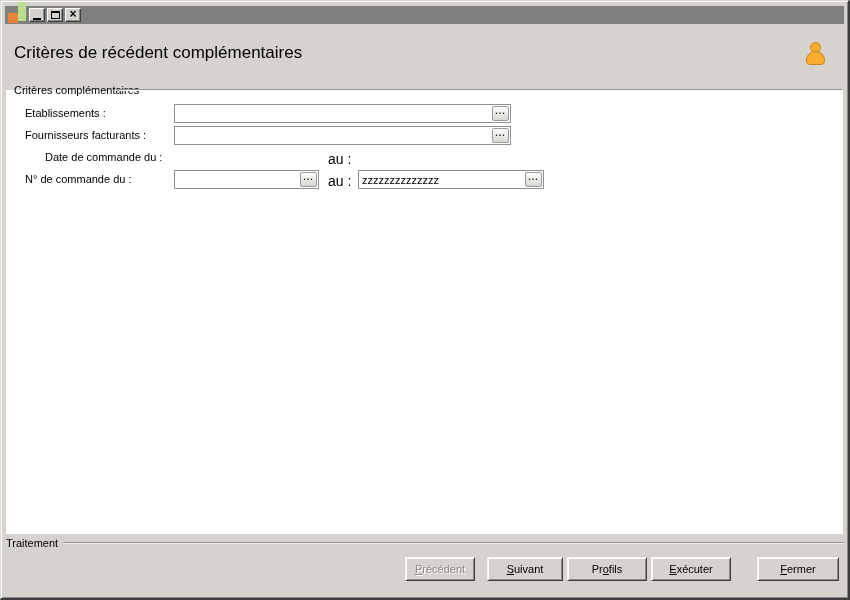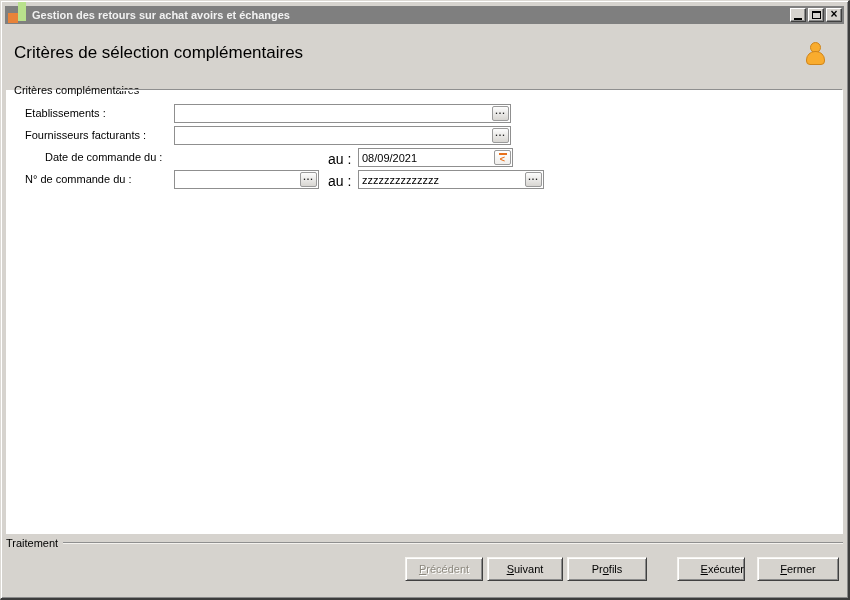--- a/index.html
+++ b/index.html
@@ -79,35 +79,34 @@
 </head>
 <body>
 
 <div class="window">
 
   <div class="titlebar">
     <div class="app-icon">
       <div class="ai-orange"></div>
       <div class="ai-green"></div>
     </div>
-    <span class="title-text">Gestion des retours sur achat avoirs et échanges</span>
     <div class="win-controls">
       <button class="win-btn">
         <span class="glyph-min"></span>
       </button>
       <button class="win-btn">
         <span class="glyph-max"></span>
       </button>
       <button class="win-btn">
         <span class="glyph-close">×</span>
       </button>
     </div>
   </div>
 
-  <h1 class="page-title">Critères de sélection complémentaires</h1>
+  <h1 class="page-title">Critères de récédent complémentaires</h1>
   <div class="user-icon">
     <div class="ui-head"></div>
     <div class="ui-body"></div>
   </div>
 
   <div class="panel"></div>
   <span class="group-legend">Critères complémentaires</span>
   <div class="group-line"></div>
 
   <label class="flabel" style="top:106px;">Etablissements :</label>
@@ -121,55 +120,48 @@
   <label class="flabel" style="top:128px;">Fournisseurs facturants :</label>
   <div class="combo" style="left:173px; top:125px; width:337px;">
     <input class="tinput" value="" style="">
     <button class="mini-btn">
       <span class="dots">...</span>
     </button>
   </div>
 
   <label class="flabel" style="top:150px;margin-left:20px;">Date de commande du :</label>
   <span class="au" style="left:327px; top:150px;">au :</span>
-  <div class="combo" style="left:357px; top:147px; width:155px;">
-    <input class="tinput" value="08/09/2021" style="">
-    <button class="cal-btn">
-      <span class="cal-bar"></span>
-      <span class="cal-chev">&lt;</span>
-    </button>
-  </div>
 
   <label class="flabel" style="top:172px;">N° de commande du :</label>
   <div class="combo" style="left:173px; top:169px; width:145px;">
     <input class="tinput" value="" style="">
     <button class="mini-btn">
       <span class="dots">...</span>
     </button>
   </div>
   <span class="au" style="left:327px; top:172px;">au :</span>
   <div class="combo" style="left:357px; top:169px; width:186px;">
     <input class="tinput" value="zzzzzzzzzzzzzz" style="">
     <button class="mini-btn">
       <span class="dots">...</span>
     </button>
   </div>
 
   <span class="footer-legend">Traitement</span>
   <div class="footer-line"></div>
 
-  <button class="btn disabled" style="left:404px; width:78px;" disabled="">
+  <button class="btn disabled" style="left:404px; width:70px;" disabled="">
     <span></span><span class="u">P</span><span>récédent</span>
   </button>
   <button class="btn" style="left:486px; width:76px;">
     <span></span><span class="u">S</span><span>uivant</span>
   </button>
   <button class="btn" style="left:566px; width:80px;">
     <span>Pr</span><span class="u">o</span><span>fils</span>
   </button>
-  <button class="btn" style="left:676px; width:68px;text-align:right;">
+  <button class="btn" style="left:650px; width:80px;">
     <span></span><span class="u">E</span><span>xécuter</span>
   </button>
   <button class="btn" style="left:756px; width:82px;">
     <span></span><span class="u">F</span><span>ermer</span>
   </button>
 
 </div>
 
 </body></html>

